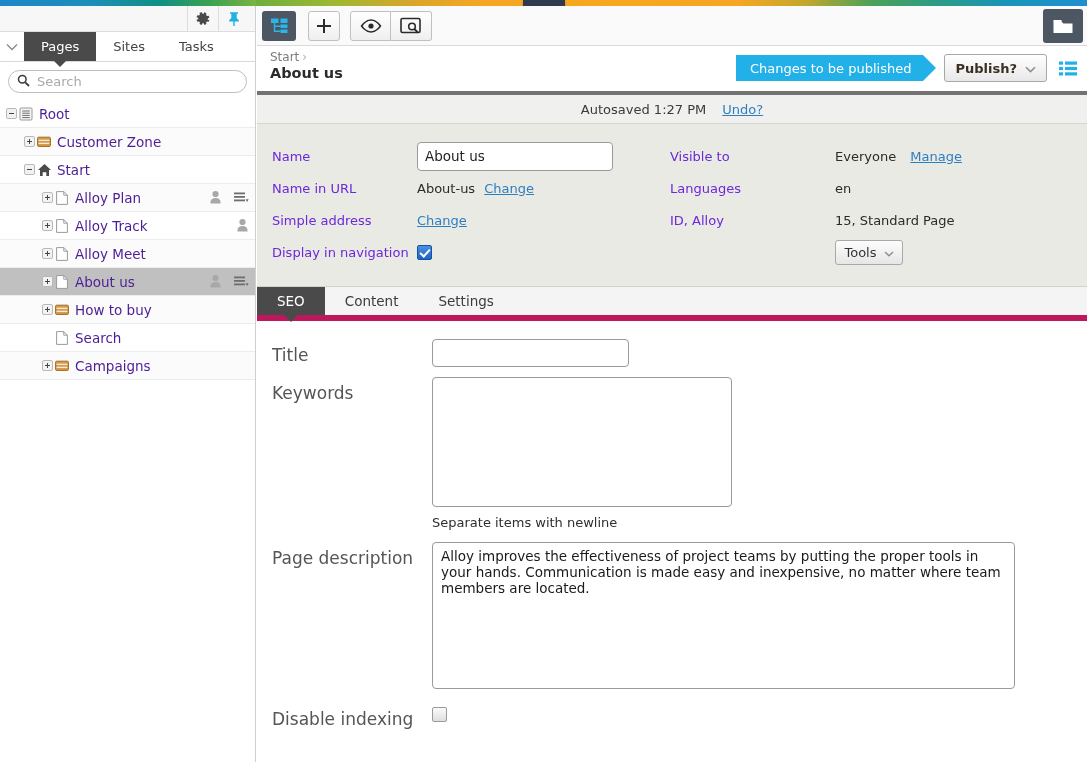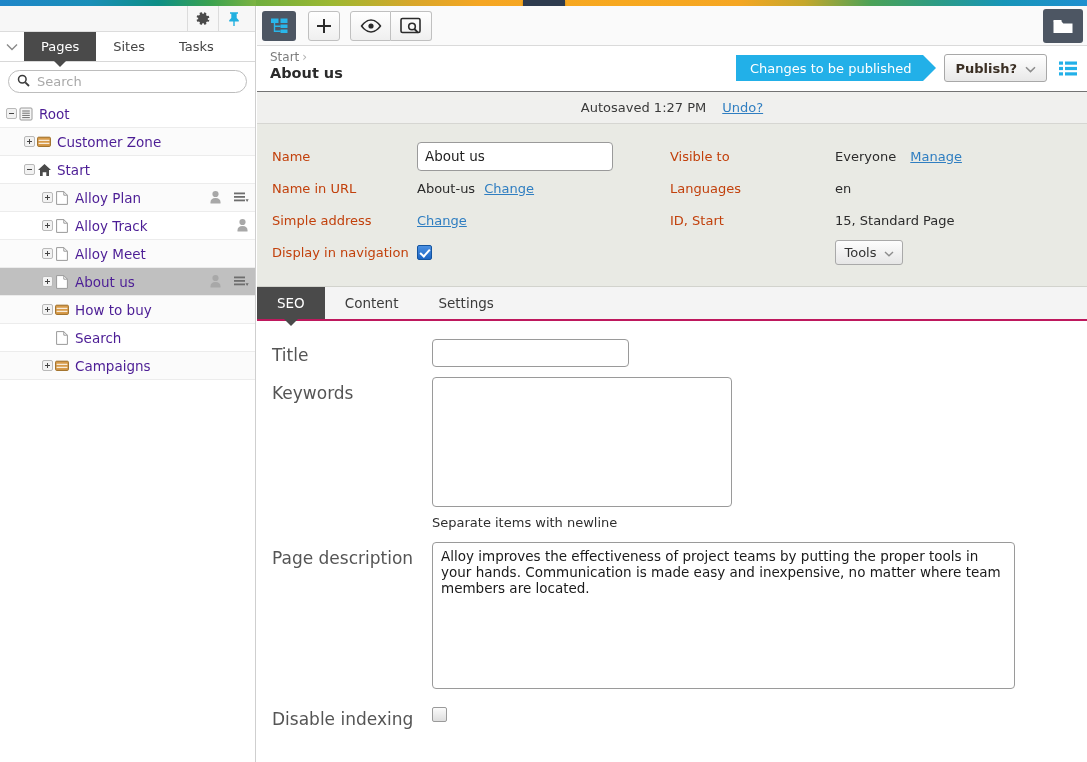--- a/index.html
+++ b/index.html
@@ -152,33 +152,33 @@
   .publish-btn {
     margin-left: 21px; height: 28px; min-width: 98px;
     background: linear-gradient(to bottom,#ffffff,#e8e8e8);
     border: 1px solid #a8a8a8; border-radius: 3px;
     display: flex; align-items: center; justify-content: center; gap: 8px;
     font-size: 13px; font-weight: bold; color: #3b2f24; padding: 0 10px; cursor: pointer;
   }
   .list-icon-btn { margin-left: 12px; cursor: pointer; display: flex; align-items: center; }
 
   .autosave-bar {
-    height: 33px; background: #f0f0ee; border-top: 1px solid #737373;
+    height: 33px; background: #f0f0ee; border-top: 4px solid #737373;
     border-bottom: 1px solid #d6d6d2;
     display: flex; align-items: center; justify-content: center;
     font-size: 13px; color: #3a3a3a;
   }
   .autosave-bar a { color: #2f7ec1; margin-left: 16px; }
 
   .props {
     background: #e9eae4; padding: 16px 0 18px 0; position: relative;
     border-bottom: 1px solid #d2d3cd;
   }
   .prop-row { display: flex; align-items: center; height: 32px; }
-  .prop-label { font-size: 13px; color: #c2410c; }
+  .prop-label { font-size: 13px; color: #6d28d9; }
   .col-left .prop-label { width: 160px; padding-left: 15px; }
   .col-right .prop-label { width: 165px; }
   .prop-val { font-size: 13px; color: #2b2b2b; }
   a.lnk { color: #2f7ec1; text-decoration: underline; cursor: pointer; }
   .props-cols { display: flex; }
   .col-left { width: 413px; }
   .col-right { width: 400px; }
 
   .txt-input {
     width: 196px; height: 29px; border: 1px solid #9a9a9a; border-radius: 4px;
@@ -200,21 +200,21 @@
   .tools-btn {
     margin-left: 0; height: 25px; width: 68px;
     background: linear-gradient(to bottom,#fdfdfd,#e6e6e6);
     border: 1px solid #a9a9a9; border-radius: 3px;
     display: flex; align-items: center; justify-content: center; gap: 7px;
     font-size: 13px; color: #333; cursor: pointer;
   }
 
   
   .seo-tabs {
-    height: 34px; background: #f4f4f4; border-bottom: 2px solid #be185d;
+    height: 34px; background: #f4f4f4; border-bottom: 6px solid #be185d;
     display: flex; align-items: stretch;
   }
   .seo-tab {
     padding: 0 20px; display: flex; align-items: center; font-size: 13.5px;
     color: #3b3b3b; cursor: pointer; position: relative;
   }
   .seo-tab.active { background: #4a4a4a; color: #fff; }
   .seo-tab.active::after {
     content: ""; position: absolute; bottom: -7px; left: 50%; margin-left: -7px;
     width: 0; height: 0; border-left: 7px solid transparent;
@@ -552,21 +552,21 @@
             <div class="prop-val">
               <span>Everyone</span>
               <a class="lnk" style="margin-left:10px">Manage</a>
             </div>
           </div>
           <div class="prop-row">
             <div class="prop-label">Languages</div>
             <div class="prop-val">en</div>
           </div>
           <div class="prop-row">
-            <div class="prop-label">ID, Start</div>
+            <div class="prop-label">ID, Alloy</div>
             <div class="prop-val">15, Standard Page</div>
           </div>
           <div class="prop-row">
             <div class="prop-label"></div>
             <div class="tools-btn">
               <span>Tools</span>
               <span>
                 <svg width="10" height="6" viewBox="0 0 10 6">
                     <path fill="none" stroke="#8d8d8d" stroke-width="1.4" d="M1 1 5 4.8 9 1"></path>
                   </svg>

